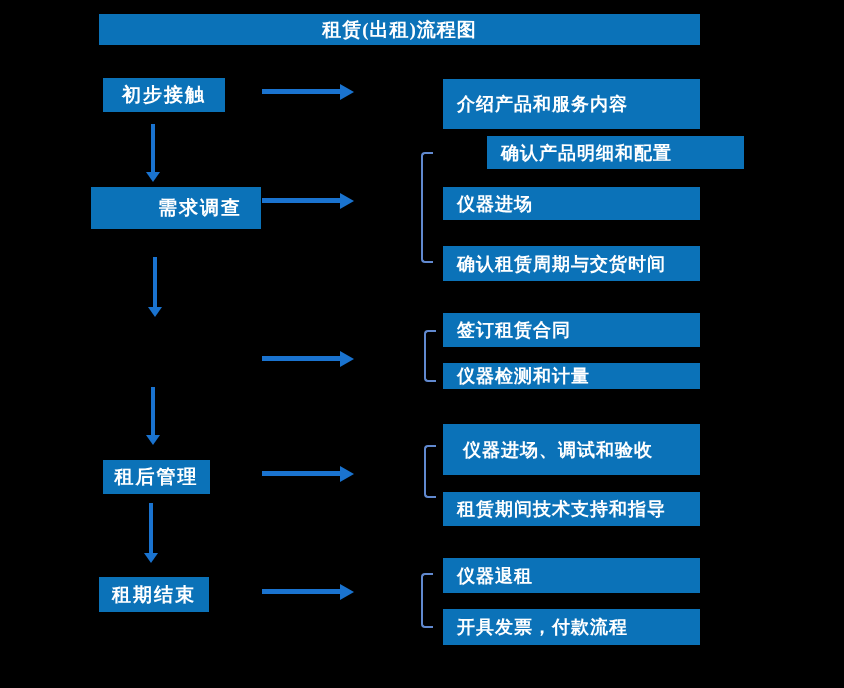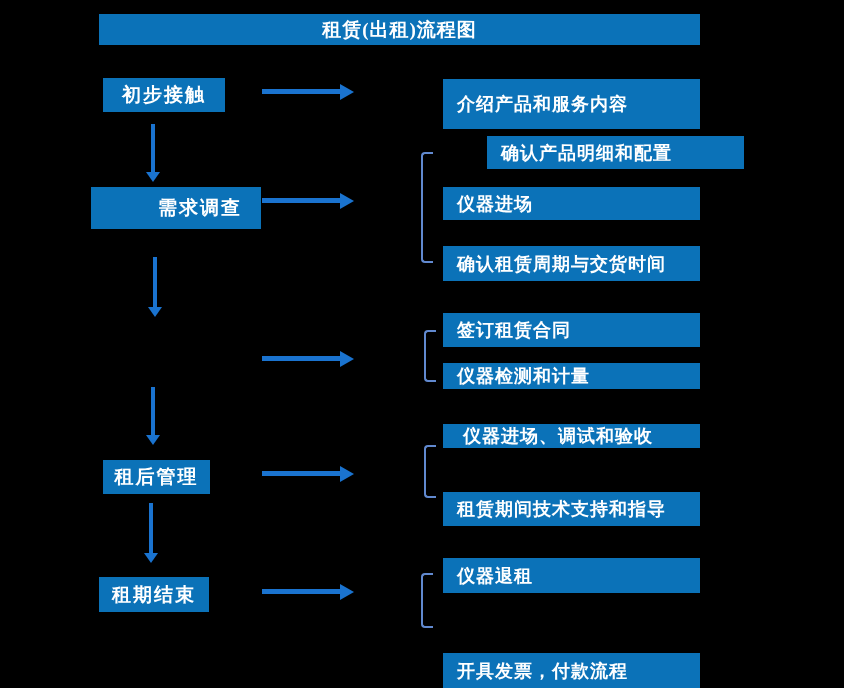--- a/index.html
+++ b/index.html
@@ -127,19 +127,19 @@
 
   <div class="detail-box" style="top:79px;  height:50px;">介绍产品和服务内容</div>
 
   <div class="detail-box" style="top:136px; height:33px;margin-left:44px;">确认产品明细和配置</div>
   <div class="detail-box" style="top:187px; height:33px;">仪器进场</div>
   <div class="detail-box" style="top:246px; height:35px;">确认租赁周期与交货时间</div>
 
   <div class="detail-box" style="top:313px; height:34px;">签订租赁合同</div>
   <div class="detail-box" style="top:363px; height:26px;">仪器检测和计量</div>
 
-  <div class="detail-box" style="top:424px; height:24px;padding-left:20px;">仪器进场、调试和验收</div>
+  <div class="detail-box" style="top:424px; height:51px;padding-left:20px;">仪器进场、调试和验收</div>
   <div class="detail-box" style="top:492px; height:34px;">租赁期间技术支持和指导</div>
 
   <div class="detail-box" style="top:558px; height:35px;font-family:Liberation Mono, monospace;">仪器退租</div>
-  <div class="detail-box" style="top:609px; height:36px;margin-top:44px;">开具发票，付款流程</div>
+  <div class="detail-box" style="top:609px; height:36px;">开具发票，付款流程</div>
 
 </div>
 
 </body></html>

